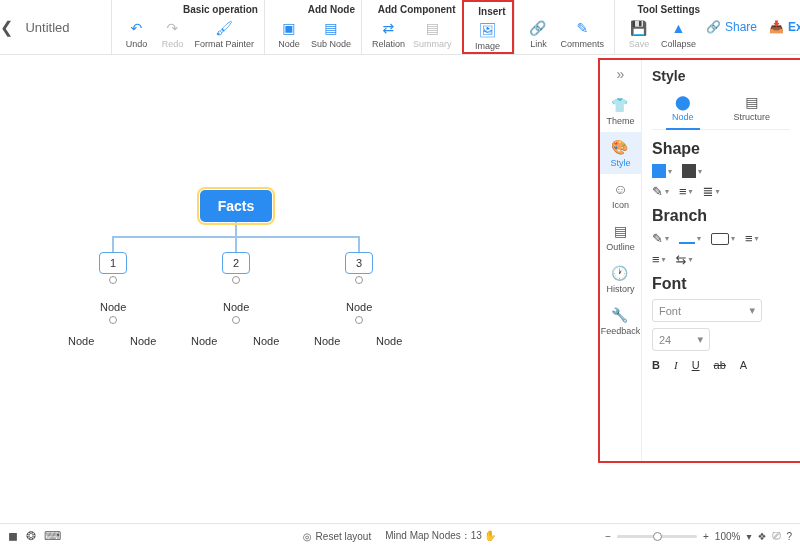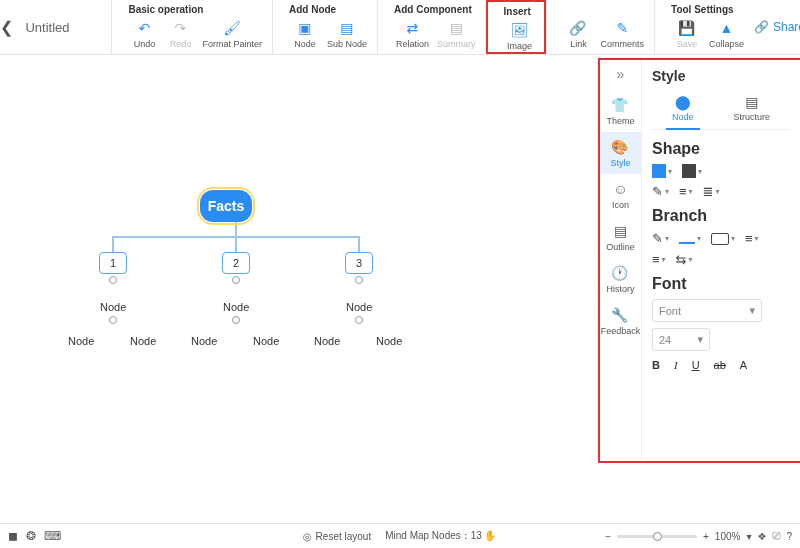--- a/index.html
+++ b/index.html
@@ -2,37 +2,37 @@
 <html><head>
 <meta charset="utf-8">
 <style>
   * { margin: 0; padding: 0; box-sizing: border-box; font-family: Arial, sans-serif; }
   body { width: 800px; height: 548px; overflow: hidden; background: #fff; position: relative; font-size: 11px; color: #333; }
 
   
   .topbar { height: 55px; border-bottom: 1px solid #e5e5e5; display: flex; align-items: stretch; }
   .back-btn { width: 30px; display: flex; align-items: center; justify-content: center; font-size: 16px; color: #555; cursor: pointer; }
   .doc-title { display: flex; align-items: center; padding: 0 10px 0 4px; font-size: 13px; color: #666; min-width: 90px; margin-left: 8px; }
-  .tool-group { border-left: 1px solid #e5e5e5; padding: 4px 6px 2px 14px; display: flex; flex-direction: column; }
+  .tool-group { border-left: 1px solid #e5e5e5; padding: 4px 6px 2px 6px; display: flex; flex-direction: column; align-items: flex-end; }
   .tool-group:first-of-type { border-left: none; }
   .tool-group-title { font-size: 10px; color: #333; font-weight: bold; padding-left: 2px; padding-bottom: 2px; }
   .tool-group-items { display: flex; }
   .tool-btn { display: flex; flex-direction: column; align-items: center; justify-content: center; padding: 2px 4px; cursor: pointer; min-width: 36px; }
   .tool-btn .ico { width: 18px; height: 18px; display: flex; align-items: center; justify-content: center; font-size: 14px; }
   .tool-btn .lbl { font-size: 9px; color: #555; margin-top: 2px; white-space: nowrap; }
   .tool-btn.disabled .ico, .tool-btn.disabled .lbl { color: #bbb; }
   .spacer { flex: 1; }
   .share-export { display: flex; align-items: center; gap: 12px; padding-right: 12px; }
   .share-btn, .export-btn { display: flex; align-items: center; gap: 4px; color: #2a8cf0; font-size: 12px; cursor: pointer; }
   .export-btn { font-weight: bold; }
   .insert-highlight { border: 2px solid #d33; }
 
   
   .canvas { position: absolute; top: 55px; left: 0; right: 0; bottom: 25px; background: #fff; }
-  .mm-root { position: absolute; left: 200px; top: 135px; width: 52px; height: 32px; background: #2a8cf0; color: #fff; border-radius: 13px; display: flex; align-items: center; justify-content: center; font-size: 14px; font-weight: bold; outline: 2px solid #ffd966; outline-offset: 1px; }
+  .mm-root { position: absolute; left: 200px; top: 135px; width: 72px; height: 32px; background: #2a8cf0; color: #fff; border-radius: 5px; display: flex; align-items: center; justify-content: center; font-size: 14px; font-weight: bold; outline: 2px solid #ffd966; outline-offset: 1px; }
   .mm-num { position: absolute; width: 28px; height: 22px; border: 1.5px solid #5aa6ea; border-radius: 4px; display: flex; align-items: center; justify-content: center; font-size: 11px; color: #333; background: #fff; }
   .mm-node-txt { position: absolute; font-size: 11px; color: #333; }
   .mm-circle { position: absolute; width: 8px; height: 8px; border: 1px solid #999; border-radius: 50%; background: #fff; }
   .mm-line { position: absolute; background: #9cc5eb; }
 
   
   .panel { position: absolute; top: 58px; right: 0; width: 202px; height: 405px; border: 2px solid #d33; border-right: none; background: #fff; display: flex; }
   .panel-sidebar { width: 42px; border-right: 1px solid #eee; display: flex; flex-direction: column; align-items: center; padding-top: 6px; }
   .panel-collapse { height: 24px; font-size: 14px; color: #888; cursor: pointer; }
   .panel-side-btn { width: 100%; display: flex; flex-direction: column; align-items: center; padding: 6px 0; cursor: pointer; font-size: 9px; color: #555; }

